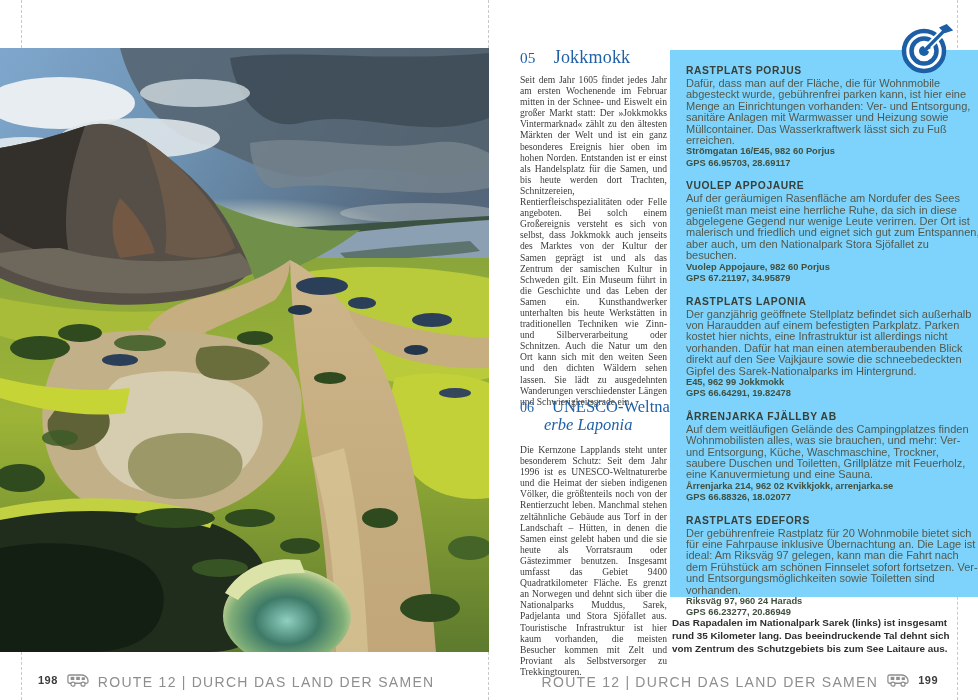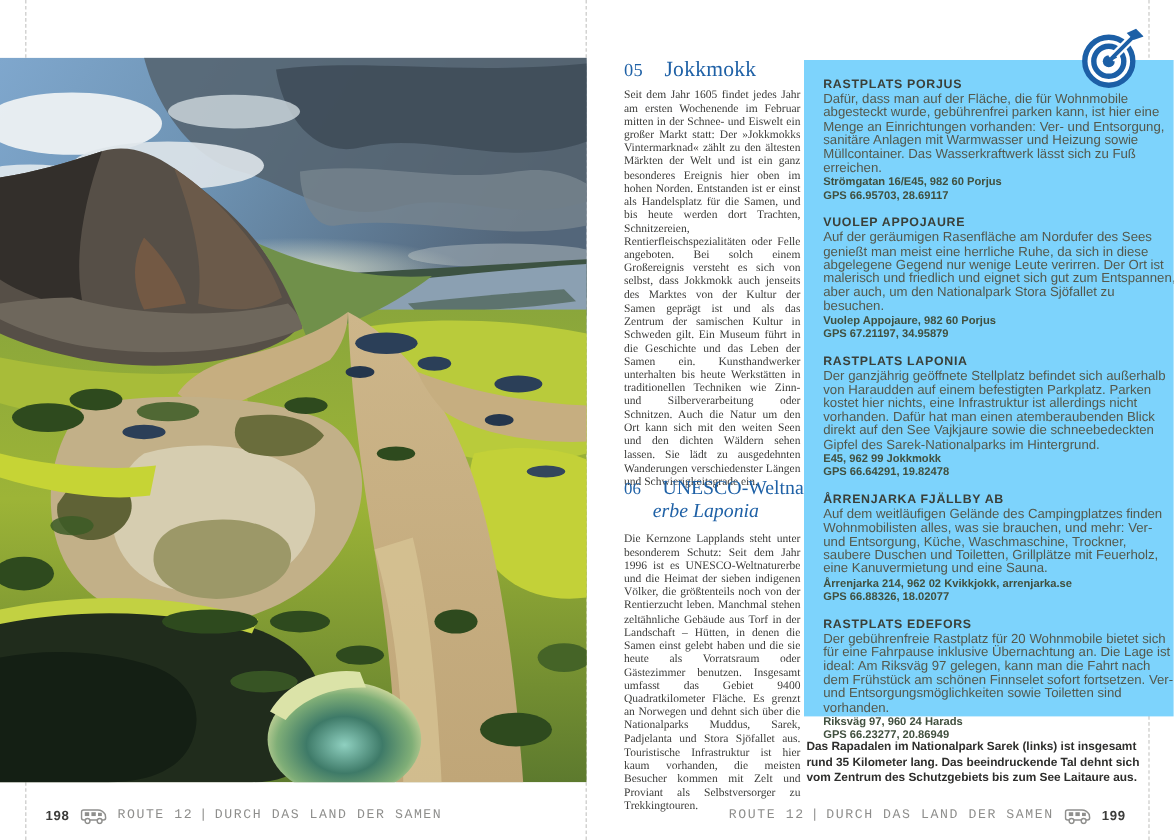--- a/index.html
+++ b/index.html
@@ -50,21 +50,21 @@
     position:absolute;left:672px;top:616px;width:296px;z-index:3;
     font-size:9.9px;line-height:13.2px;font-weight:bold;color:#2e2e2c;
   }
 
   
   .footer{position:absolute;top:674px;height:16px;display:flex;align-items:flex-start;z-index:3;}
   #footer-left{left:38px;}
   #footer-right{right:40px;}
   .pnum{font-size:11px;font-weight:bold;color:#3c3c3a;letter-spacing:.5px;}
   .busicon{width:22px;height:13px;margin:0 9px;}
-  .routetxt{font-size:11px;letter-spacing:1.3px;color:#8e8e8c;white-space:nowrap;font-family:Liberation Mono, monospace;}
+  .routetxt{font-size:14px;letter-spacing:1.3px;color:#8e8e8c;white-space:nowrap;}
   .routetxt .sep{margin:0 5px;color:#8e8e8c;}
   #footer-right .busicon{margin:0 9px;}
 </style>
 </head>
 <body>
 
 <div class="trim" id="trim-left"></div>
 <div class="trim" id="trim-fold"></div>
 <div class="trim" id="trim-right"></div>
 

